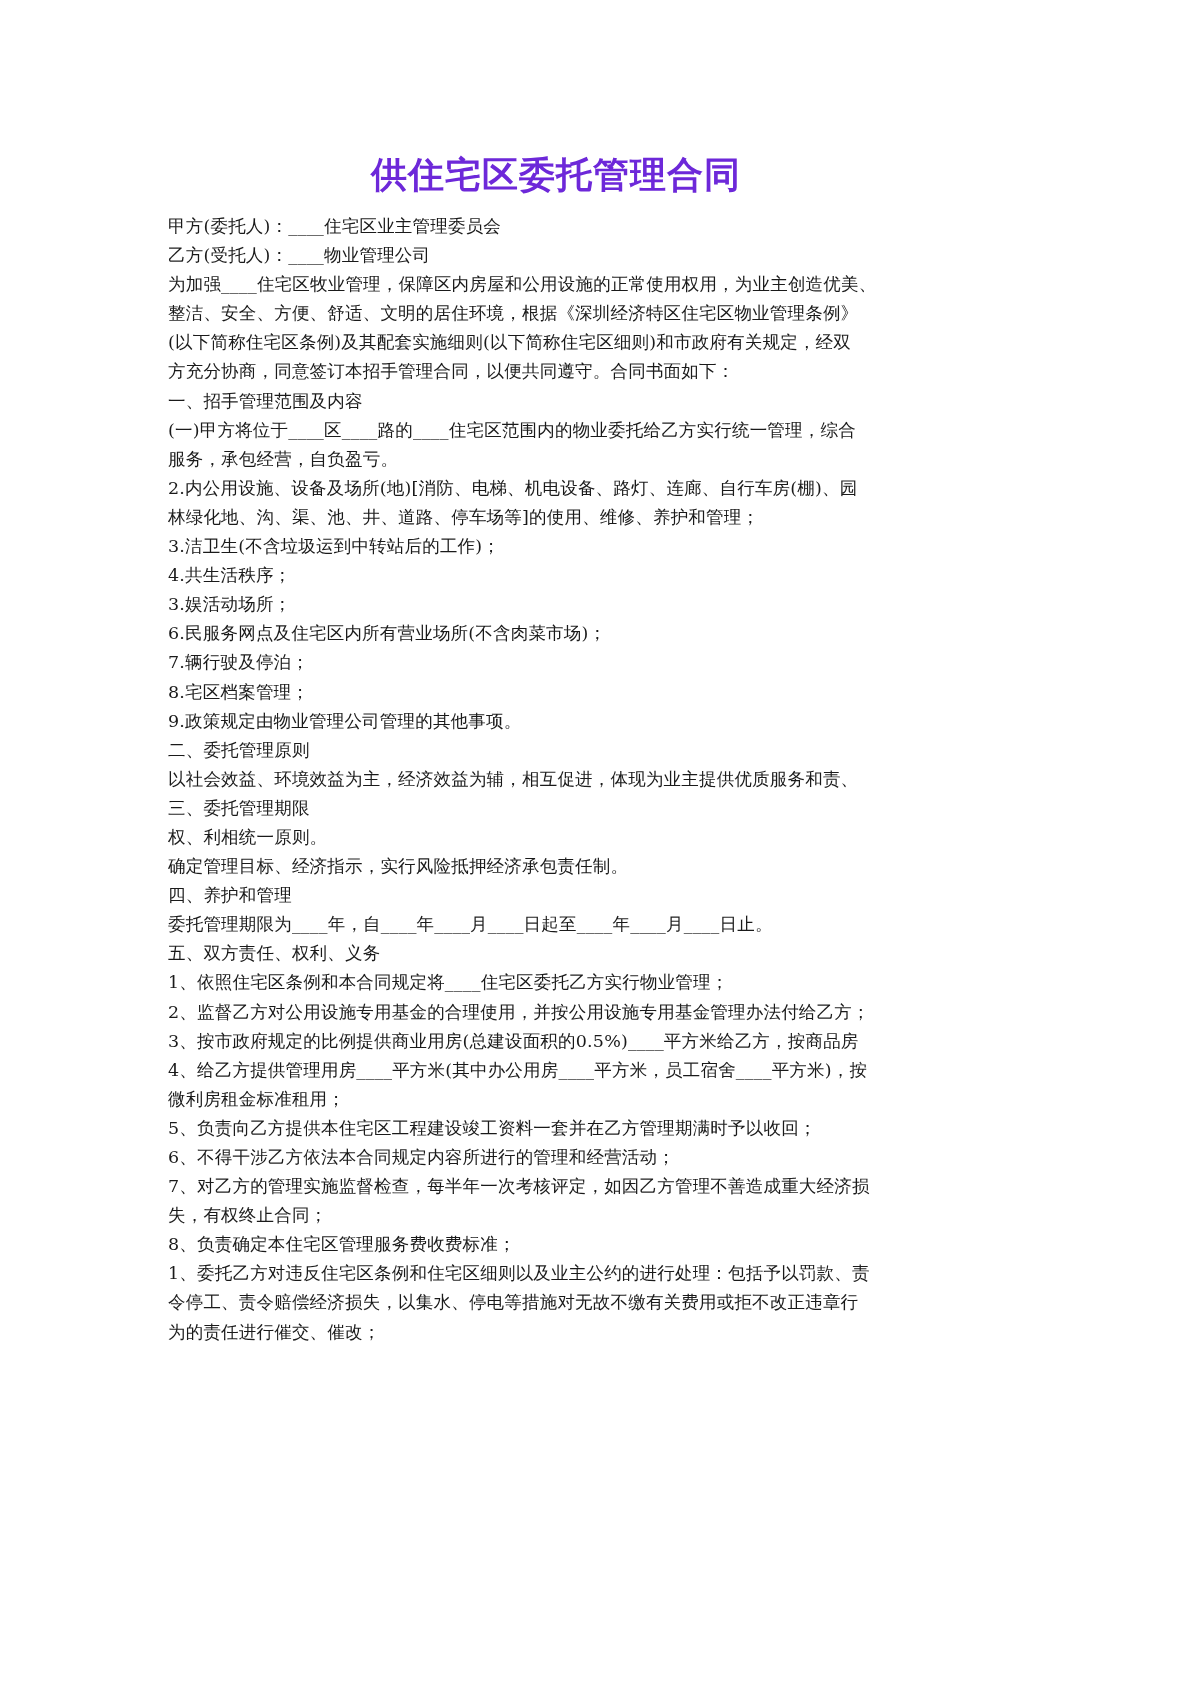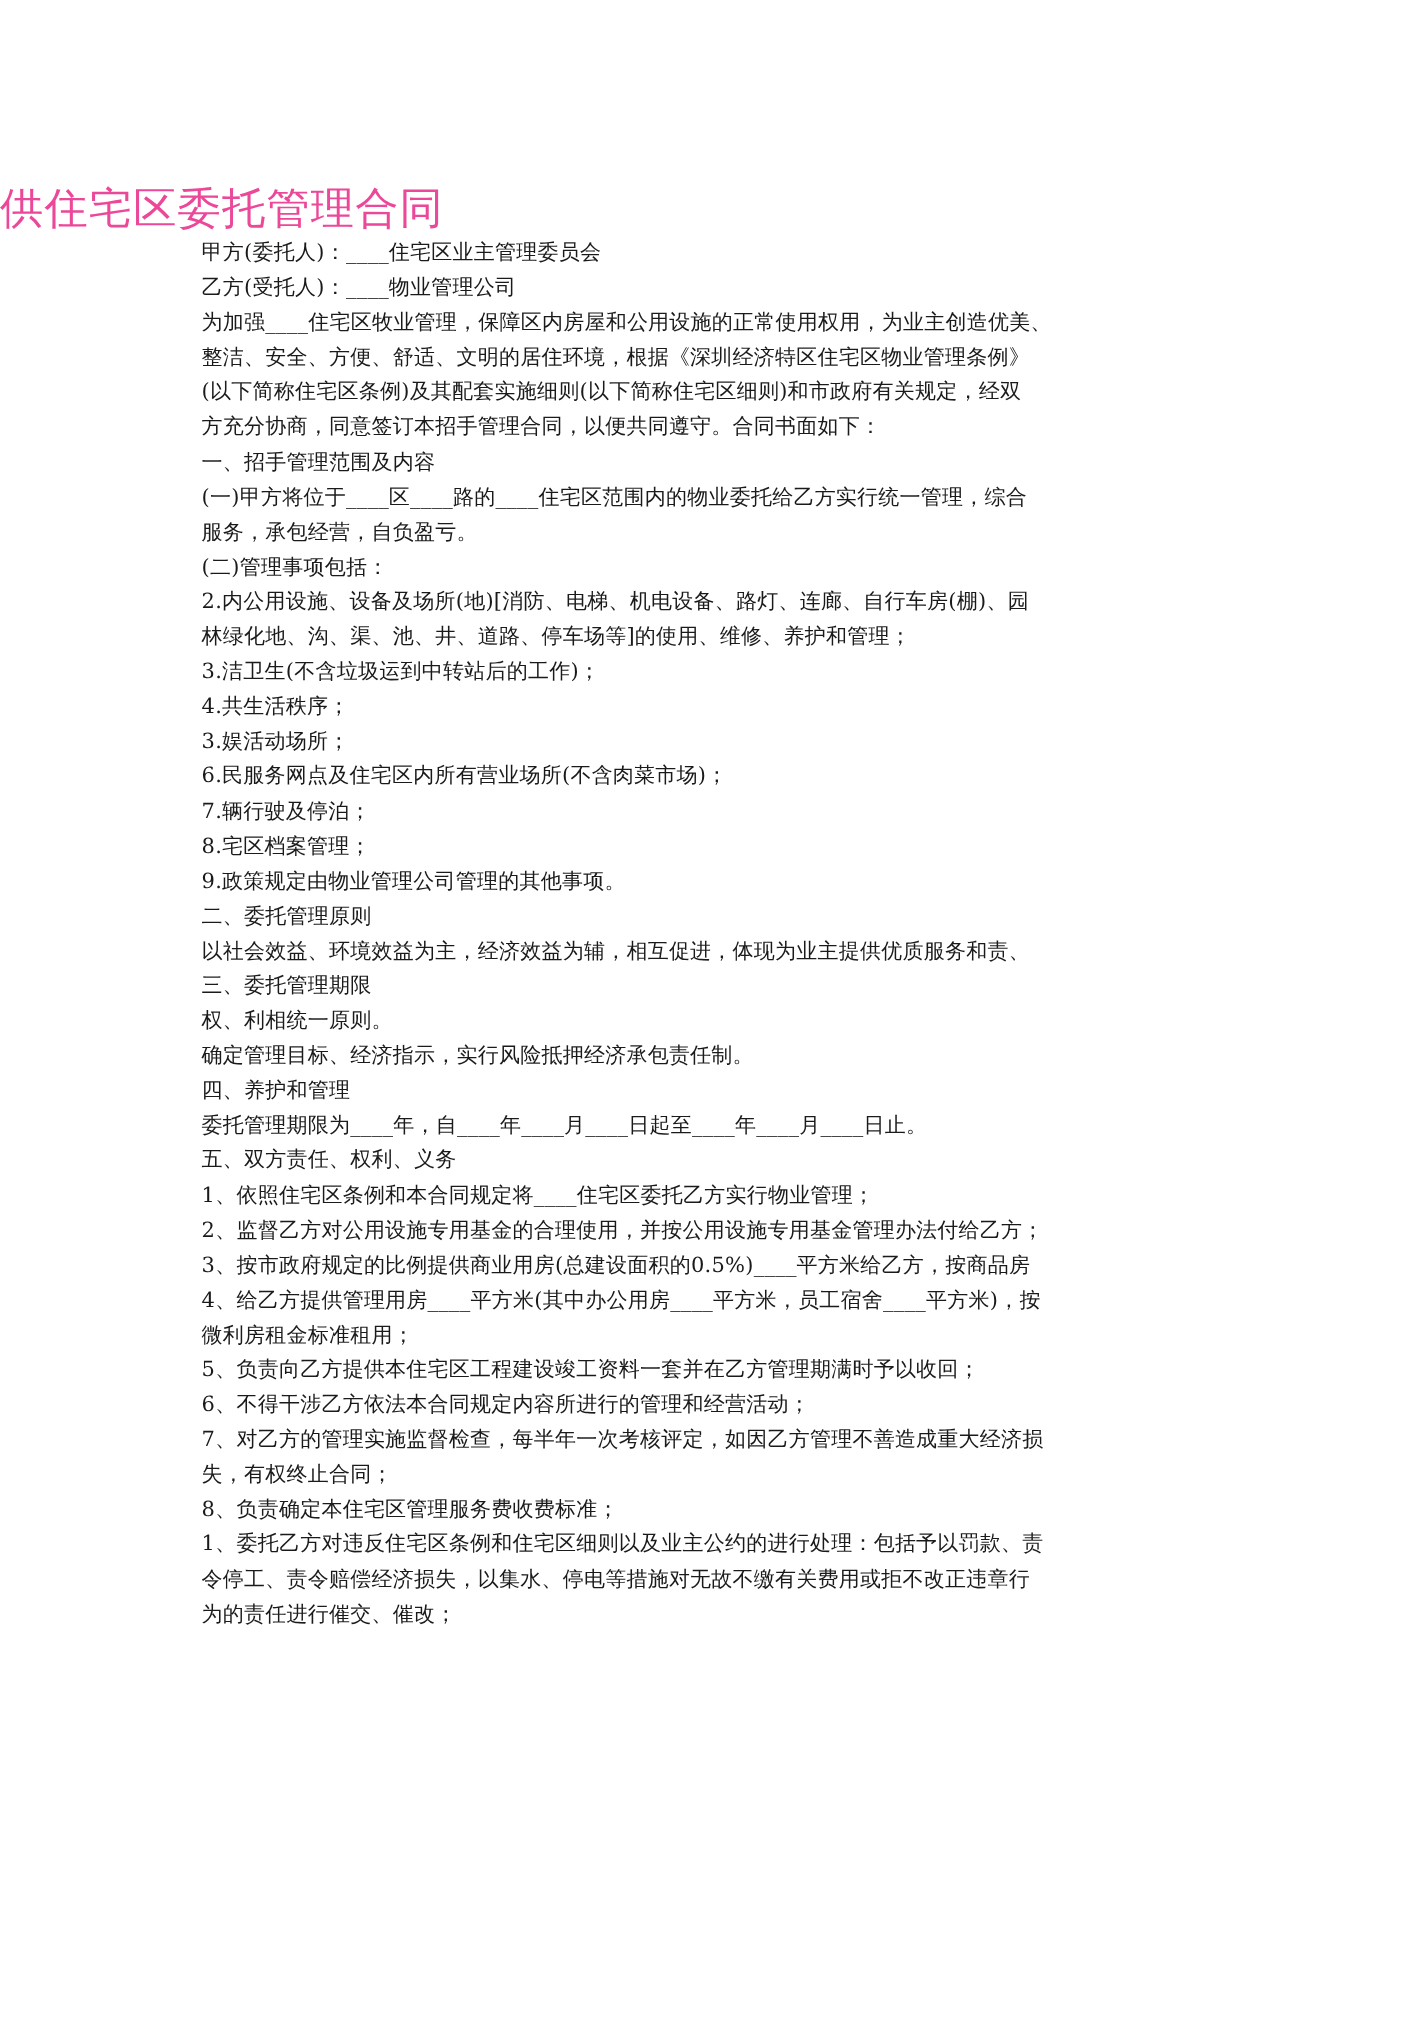--- a/index.html
+++ b/index.html
@@ -21,30 +21,31 @@
       top: 0;
       width: 1190px;
       height: 1683px;
       background: #ffffff;
     }
     .title {
       position: absolute;
       top: 150px;
       left: 0;
       width: 1112px;
+      text-align: center;
       font-family: "DejaVu Sans", "Liberation Sans", sans-serif;
-      font-weight: normal;
+      font-weight: bold;
       font-size: 36px;
       line-height: 50px;
       letter-spacing: 1px;
-      color: #ec4899;
+      color: #6d28d9;
     }
     .body {
       position: absolute;
-      top: 197px;
+      top: 212px;
       left: 168px;
       width: 780px;
       font-size: 17.5px;
       line-height: 29.1px;
       letter-spacing: 0.2px;
     }
     .line {
       display: block;
       white-space: nowrap;
       height: 29.1px;
@@ -58,21 +59,20 @@
   <div class="body">
     <span class="line">甲方(委托人)：____住宅区业主管理委员会</span>
     <span class="line">乙方(受托人)：____物业管理公司</span>
     <span class="line">为加强____住宅区牧业管理，保障区内房屋和公用设施的正常使用权用，为业主创造优美、</span>
     <span class="line">整洁、安全、方便、舒适、文明的居住环境，根据《深圳经济特区住宅区物业管理条例》</span>
     <span class="line">(以下简称住宅区条例)及其配套实施细则(以下简称住宅区细则)和市政府有关规定，经双</span>
     <span class="line">方充分协商，同意签订本招手管理合同，以便共同遵守。合同书面如下：</span>
     <span class="line">一、招手管理范围及内容</span>
     <span class="line">(一)甲方将位于____区____路的____住宅区范围内的物业委托给乙方实行统一管理，综合</span>
     <span class="line">服务，承包经营，自负盈亏。</span>
-    <span class="line">(二)管理事项包括：</span>
     <span class="line">2.内公用设施、设备及场所(地)[消防、电梯、机电设备、路灯、连廊、自行车房(棚)、园</span>
     <span class="line">林绿化地、沟、渠、池、井、道路、停车场等]的使用、维修、养护和管理；</span>
     <span class="line">3.洁卫生(不含垃圾运到中转站后的工作)；</span>
     <span class="line">4.共生活秩序；</span>
     <span class="line">3.娱活动场所；</span>
     <span class="line">6.民服务网点及住宅区内所有营业场所(不含肉菜市场)；</span>
     <span class="line">7.辆行驶及停泊；</span>
     <span class="line">8.宅区档案管理；</span>
     <span class="line">9.政策规定由物业管理公司管理的其他事项。</span>
     <span class="line">二、委托管理原则</span>

